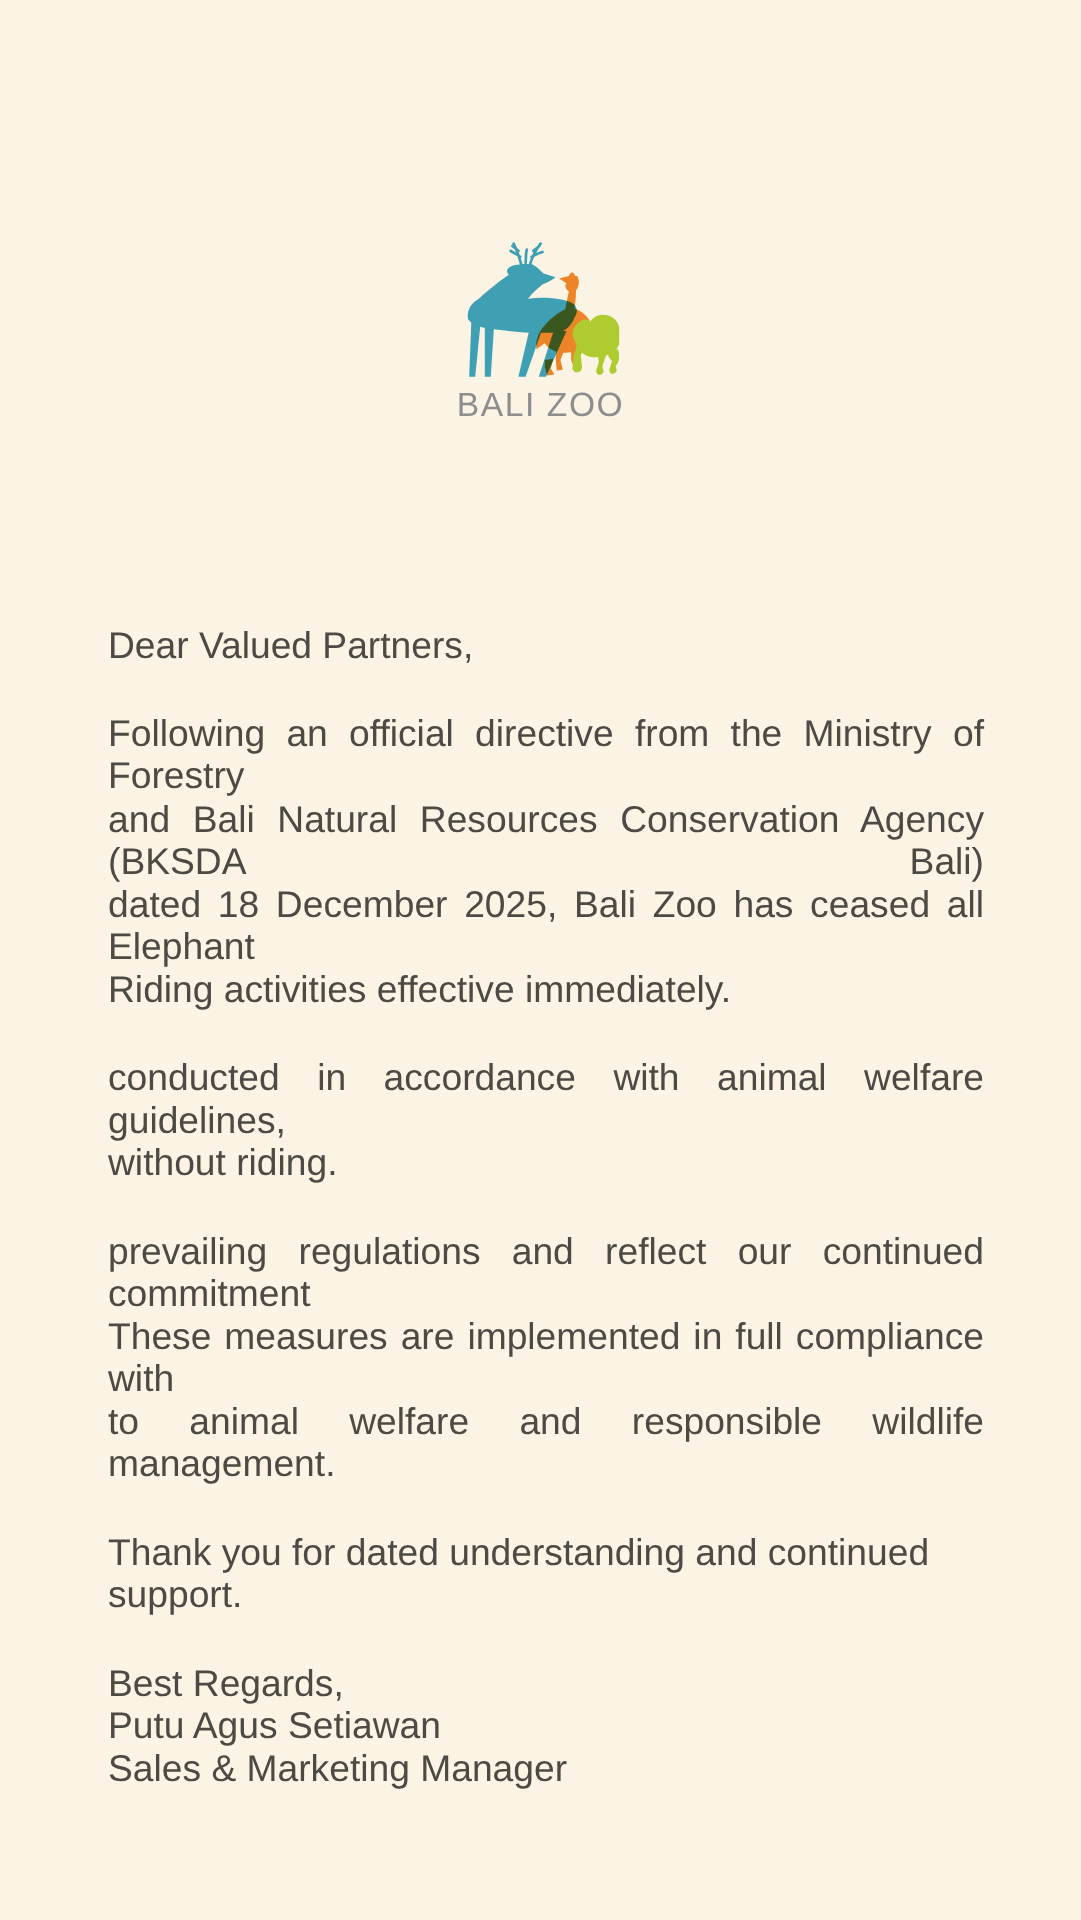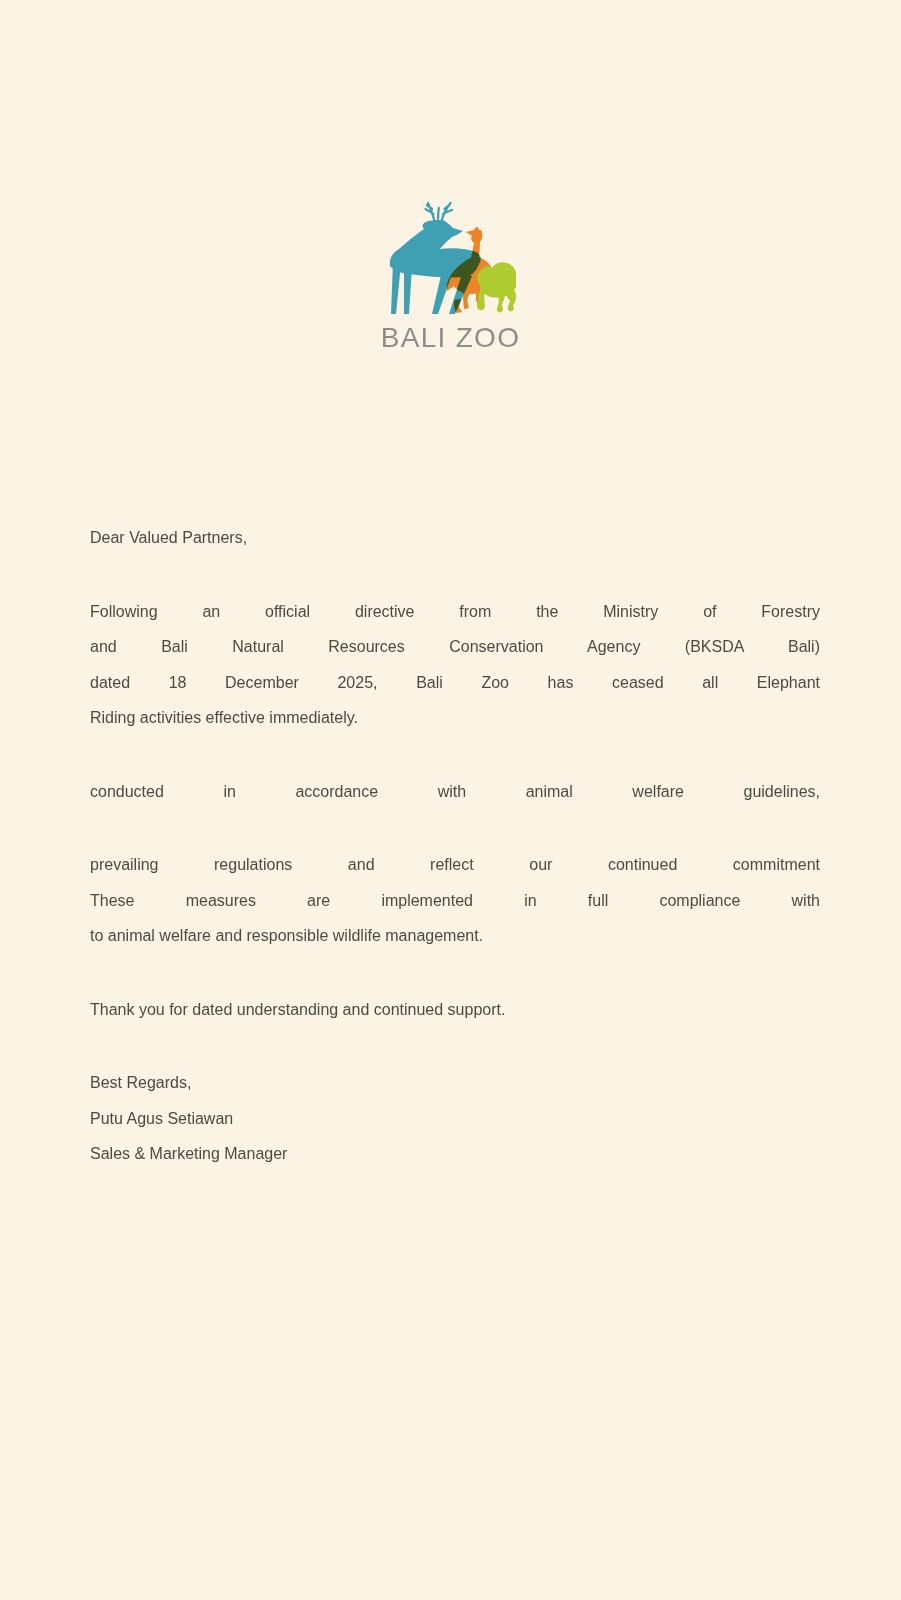--- a/index.html
+++ b/index.html
@@ -20,21 +20,21 @@
     font-size:28px;
     line-height:30px;
     font-weight:normal;
     letter-spacing:1.3px;
     color:#8d8d8d;
   }
   .letter{
     margin-left:90px;
     width:730px;
     padding-top:167px;
-    font-size:16px;
+    font-size:31px;
     line-height:35.5px;
   }
   .sal, .para, .thanks{margin:0 0 38px 0;}
   .ln{text-align:justify;}
   .ln.j{text-align-last:justify;}
   .sig{margin:0;}
 </style>
 </head>
 <body>
 
@@ -73,20 +73,21 @@
 
   <div class="para">
     <div class="ln j">Following an official directive from the Ministry of Forestry</div>
     <div class="ln j">and Bali Natural Resources Conservation Agency (BKSDA Bali)</div>
     <div class="ln j">dated 18 December 2025, Bali Zoo has ceased all Elephant</div>
     <div class="ln">Riding activities effective immediately.</div>
   </div>
 
   <div class="para">
     <div class="ln j">conducted in accordance with animal welfare guidelines,</div>
+    <div class="ln">without riding.</div>
   </div>
 
   <div class="para">
     <div class="ln j">prevailing regulations and reflect our continued commitment</div>
     <div class="ln j">These measures are implemented in full compliance with</div>
     <div class="ln">to animal welfare and responsible wildlife management.</div>
   </div>
 
   <p class="thanks">Thank you for dated understanding and continued support.</p>
 

